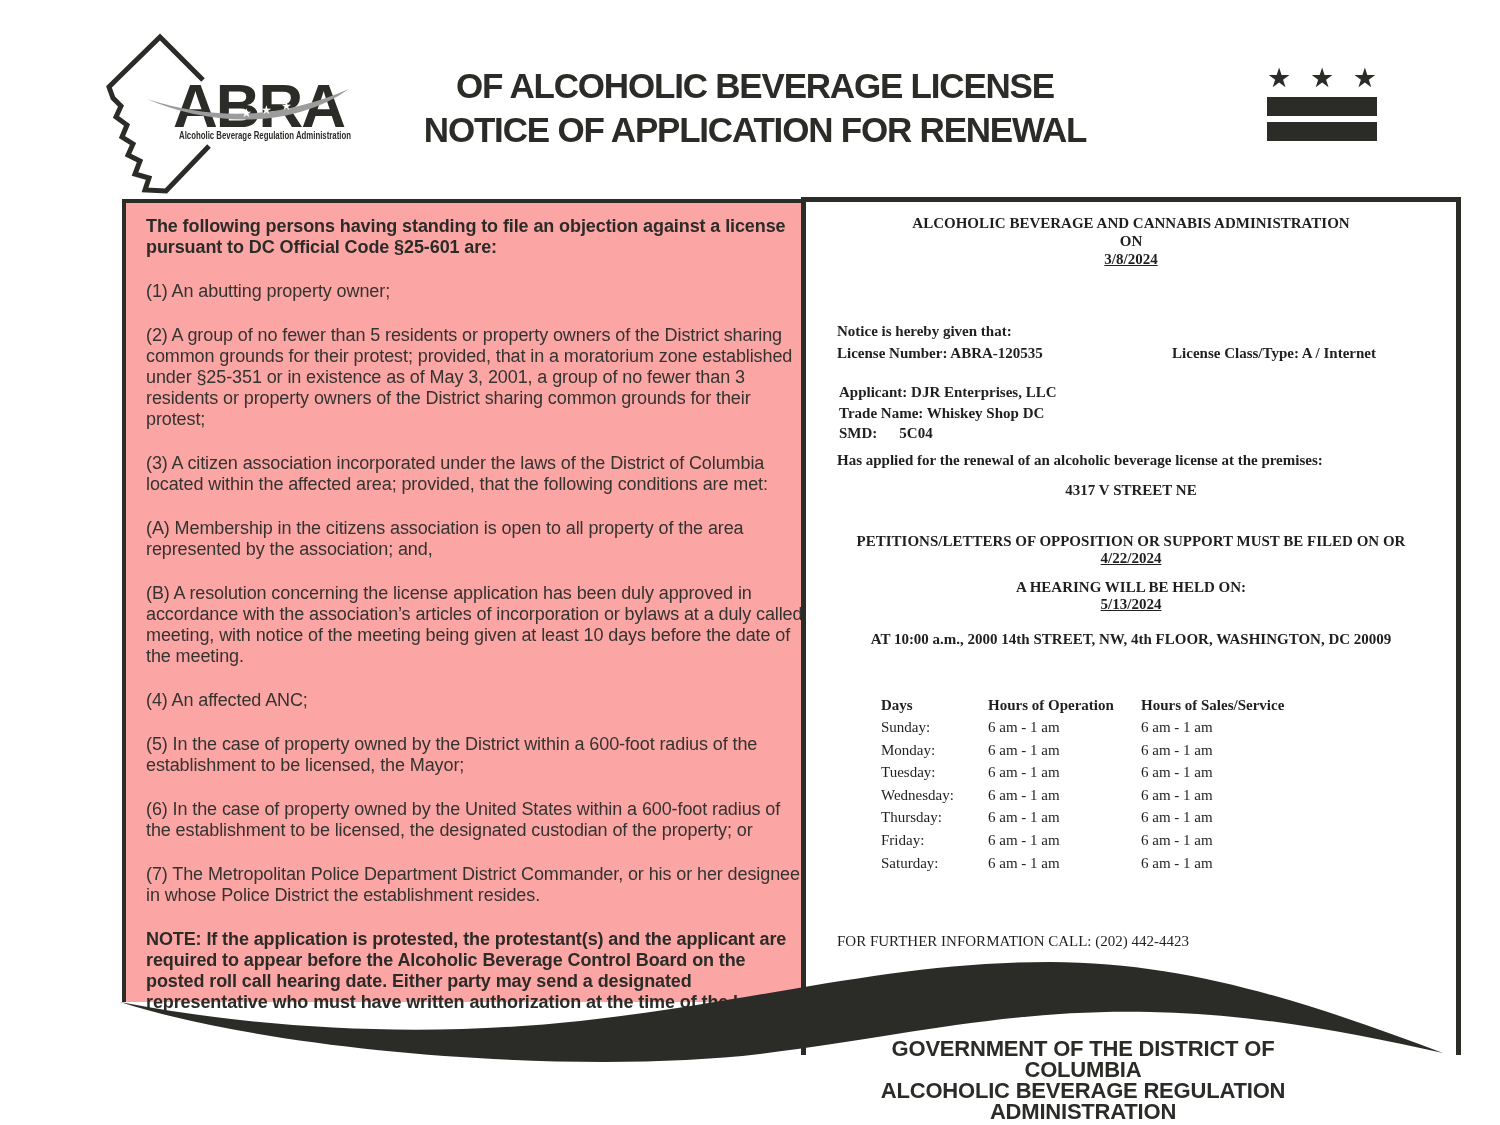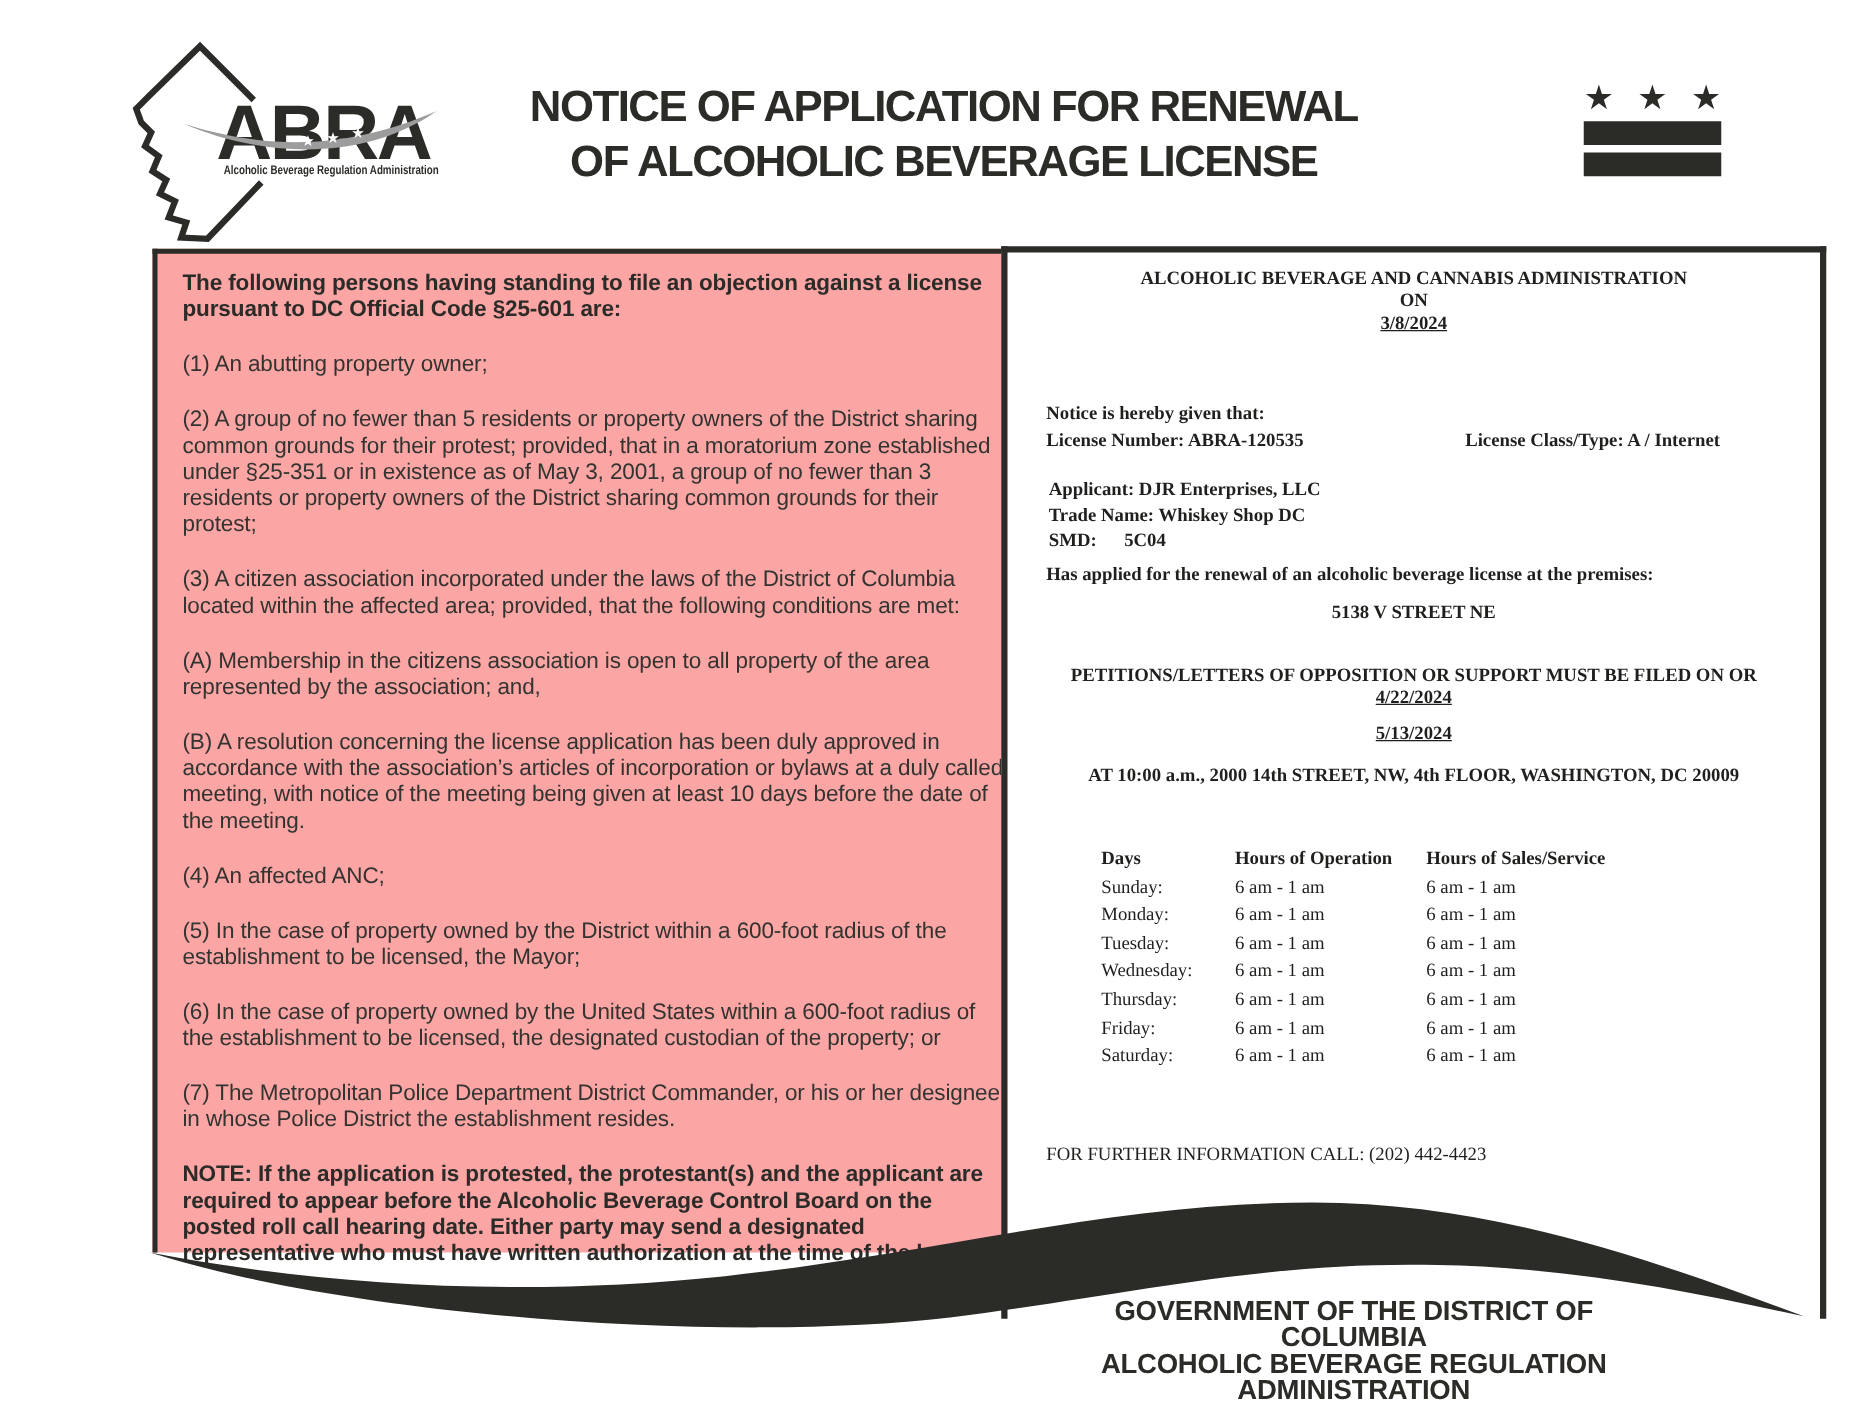--- a/index.html
+++ b/index.html
@@ -73,22 +73,22 @@
 
     <text x="144" y="90" font-size="12" fill="#ffffff">★</text>
     <text x="164" y="87" font-size="12" fill="#ffffff">★</text>
     <text x="184" y="83" font-size="12" fill="#ffffff">★</text>
 
     <text x="82" y="112" font-family="Liberation Sans, sans-serif" font-weight="bold" font-size="10" fill="#2b2b28" textLength="172" lengthAdjust="spacingAndGlyphs">Alcoholic Beverage Regulation Administration</text>
   </svg>
 </div>
 
 <div class="doc-title">
+  <div>OF ALCOHOLIC BEVERAGE LICENSE</div>
   <div>NOTICE OF APPLICATION FOR RENEWAL</div>
-  <div>OF ALCOHOLIC BEVERAGE LICENSE</div>
 </div>
 
 <div class="dc-flag">
   <div class="stars">
     <span>★</span>
     <span>★</span>
     <span>★</span>
   </div>
   <div class="bar first"></div>
   <div class="bar"></div>
@@ -122,28 +122,29 @@
 
   <div class="np-app-block">
     <div>Applicant: DJR Enterprises, LLC</div>
     <div>Trade Name: Whiskey Shop DC</div>
     <div>
       <span>SMD:</span><span class="np-smd-value">5C04</span>
     </div>
   </div>
 
   <div class="np-applied">Has applied for the renewal of an alcoholic beverage license at the premises:</div>
-  <div class="np-center np-premises">5138 V STREET NE</div>
+  <div class="np-center np-premises">4317 V STREET NE</div>
 
   <div class="np-center np-petitions">
     <div>PETITIONS/LETTERS OF OPPOSITION OR SUPPORT MUST BE FILED ON OR</div>
     <div class="np-underline">4/22/2024</div>
   </div>
 
   <div class="np-center np-hearing">
+    <div>A HEARING WILL BE HELD ON:</div>
     <div class="np-underline">5/13/2024</div>
   </div>
 
   <div class="np-center np-at-line">AT 10:00 a.m., 2000 14th STREET, NW, 4th FLOOR, WASHINGTON, DC 20009</div>
 
   <div class="hours-table">
     <div class="hdr">Days</div>
     <div class="hdr">Hours of Operation</div>
     <div class="hdr">Hours of Sales/Service</div>
 

